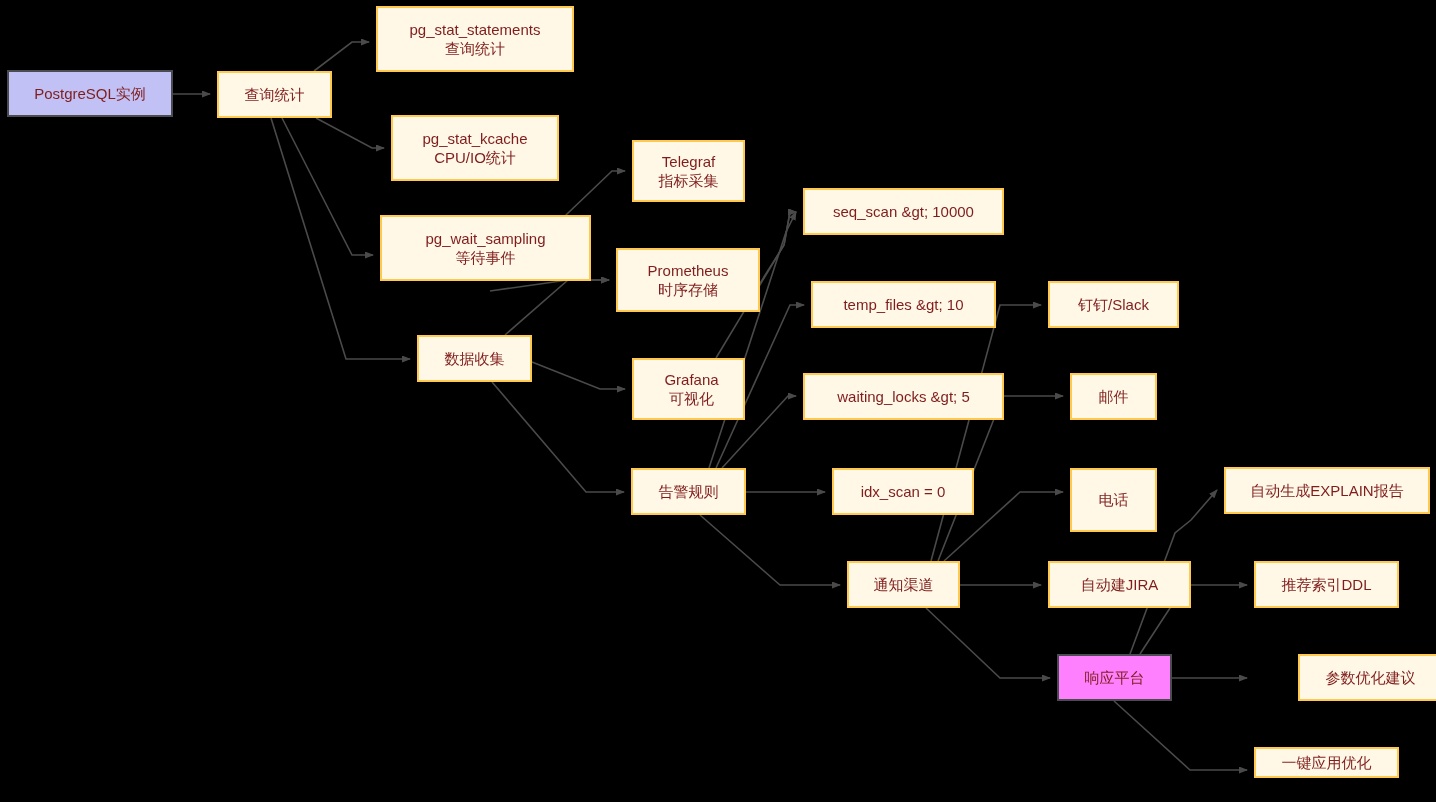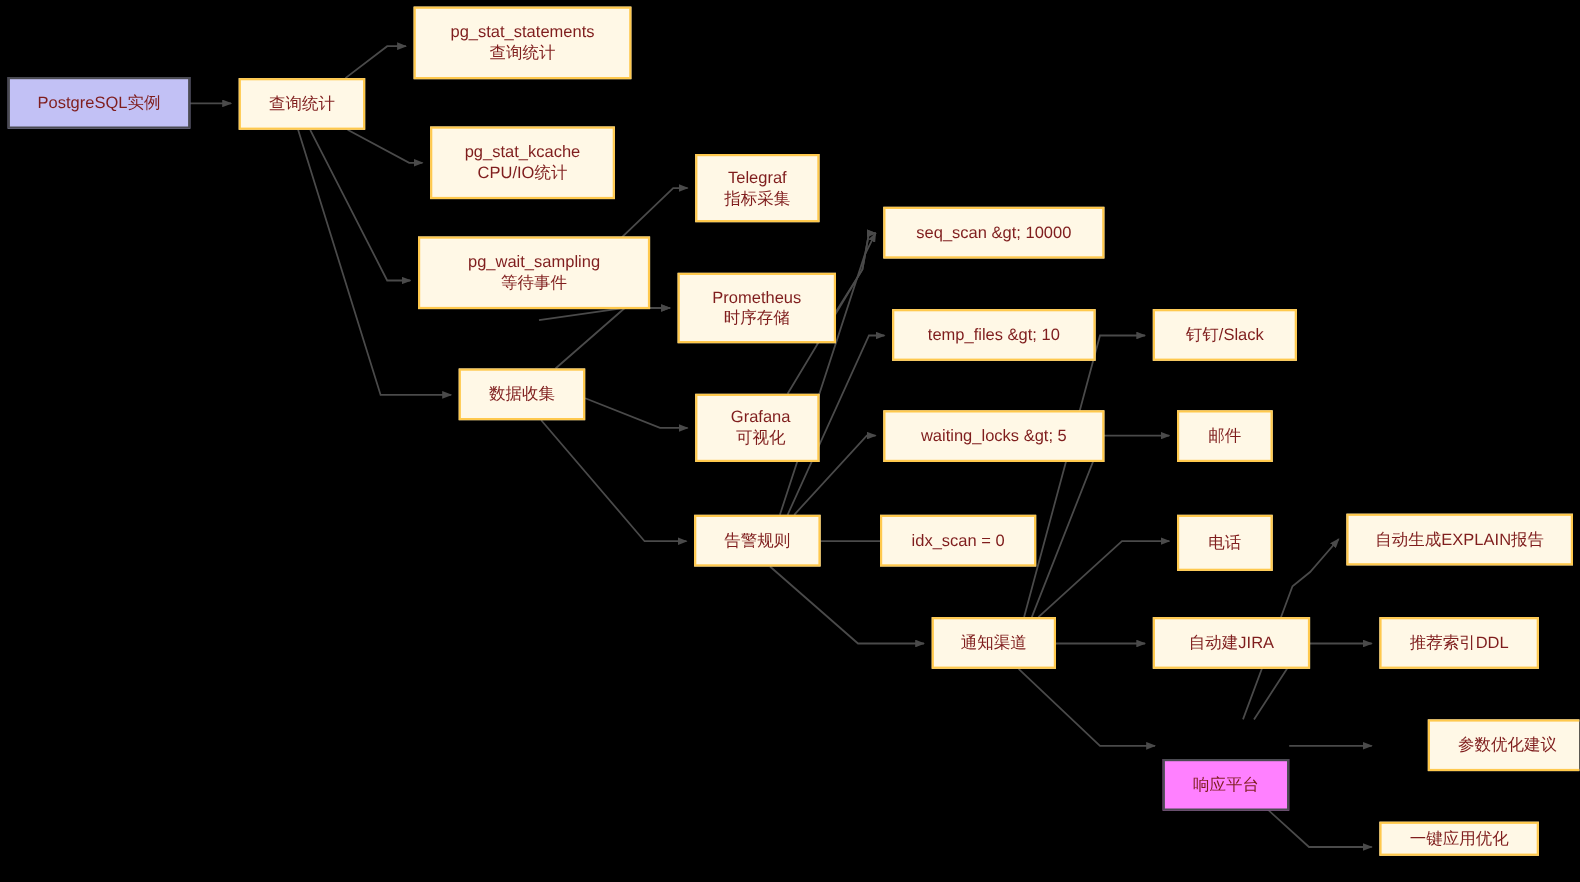--- a/index.html
+++ b/index.html
@@ -107,25 +107,25 @@
       <div class="node default" style="left: 632px; top: 140px; width: 113px; height: 62px;"><span class="lbl">Telegraf
 指标采集</span></div>
       <div class="node default" style="left: 616px; top: 248px; width: 144px; height: 64px;"><span class="lbl">Prometheus
 时序存储</span></div>
       <div class="node default" style="left: 632px; top: 358px; width: 113px; height: 62px; padding-left: 12px;"><span class="lbl">Grafana
 可视化</span></div>
       <div class="node default" style="left: 631px; top: 468px; width: 115px; height: 47px;"><span class="lbl">告警规则</span></div>
       <div class="node default" style="left: 803px; top: 188px; width: 201px; height: 47px;"><span class="lbl">seq_scan &amp;gt; 10000</span></div>
       <div class="node default" style="left: 811px; top: 281px; width: 185px; height: 47px;"><span class="lbl">temp_files &amp;gt; 10</span></div>
       <div class="node default" style="left: 803px; top: 373px; width: 201px; height: 47px;"><span class="lbl">waiting_locks &amp;gt; 5</span></div>
-      <div class="node default" style="left: 800px; top: 468px; width: 142px; height: 47px;"><span class="lbl">idx_scan = 0</span></div>
+      <div class="node default" style="left: 832px; top: 468px; width: 142px; height: 47px;"><span class="lbl">idx_scan = 0</span></div>
       <div class="node default" style="left: 847px; top: 561px; width: 113px; height: 47px;"><span class="lbl">通知渠道</span></div>
       <div class="node default" style="left: 1048px; top: 281px; width: 131px; height: 47px;"><span class="lbl">钉钉/Slack</span></div>
       <div class="node default" style="left: 1070px; top: 373px; width: 87px; height: 47px;"><span class="lbl">邮件</span></div>
-      <div class="node default" style="left: 1070px; top: 468px; width: 87px; height: 51px;"><span class="lbl">电话</span></div>
+      <div class="node default" style="left: 1070px; top: 468px; width: 87px; height: 64px;"><span class="lbl">电话</span></div>
       <div class="node default" style="left: 1048px; top: 561px; width: 143px; height: 47px;"><span class="lbl">自动建JIRA</span></div>
-      <div class="node accent-magenta" style="left: 1057px; top: 690px; width: 115px; height: 47px;"><span class="lbl">响应平台</span></div>
+      <div class="node accent-magenta" style="left: 1057px; top: 654px; width: 115px; height: 47px;"><span class="lbl">响应平台</span></div>
       <div class="node default" style="left: 1224px; top: 467px; width: 206px; height: 47px;"><span class="lbl">自动生成EXPLAIN报告</span></div>
       <div class="node default" style="left: 1254px; top: 561px; width: 145px; height: 47px;"><span class="lbl">推荐索引DDL</span></div>
       <div class="node default" style="left: 1254px; top: 654px; width: 145px; height: 47px; margin-left: 44px;"><span class="lbl">参数优化建议</span></div>
       <div class="node default" style="left: 1254px; top: 747px; width: 145px; height: 31px;"><span class="lbl">一键应用优化</span></div>
     </div>
 </div>
 
 </body></html>

